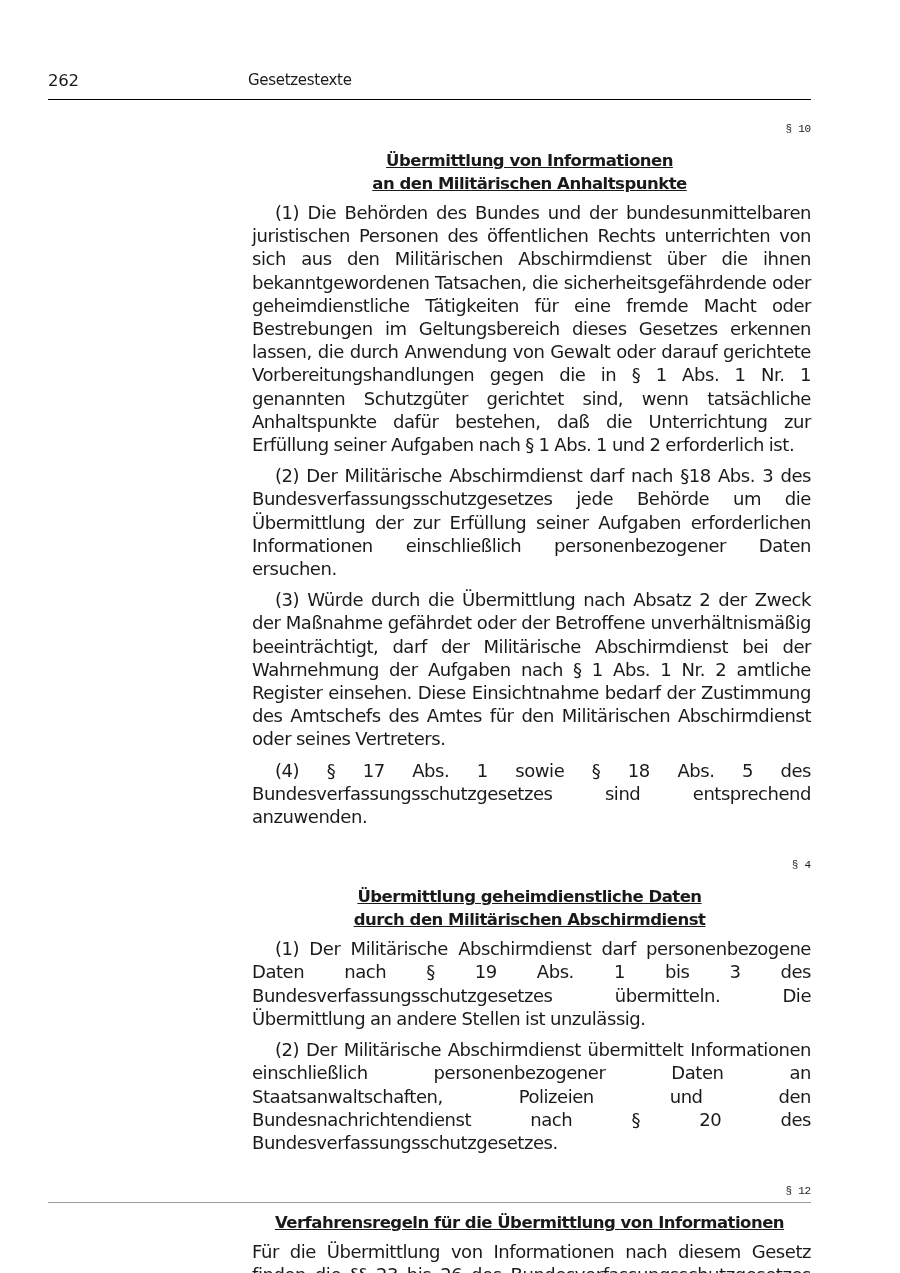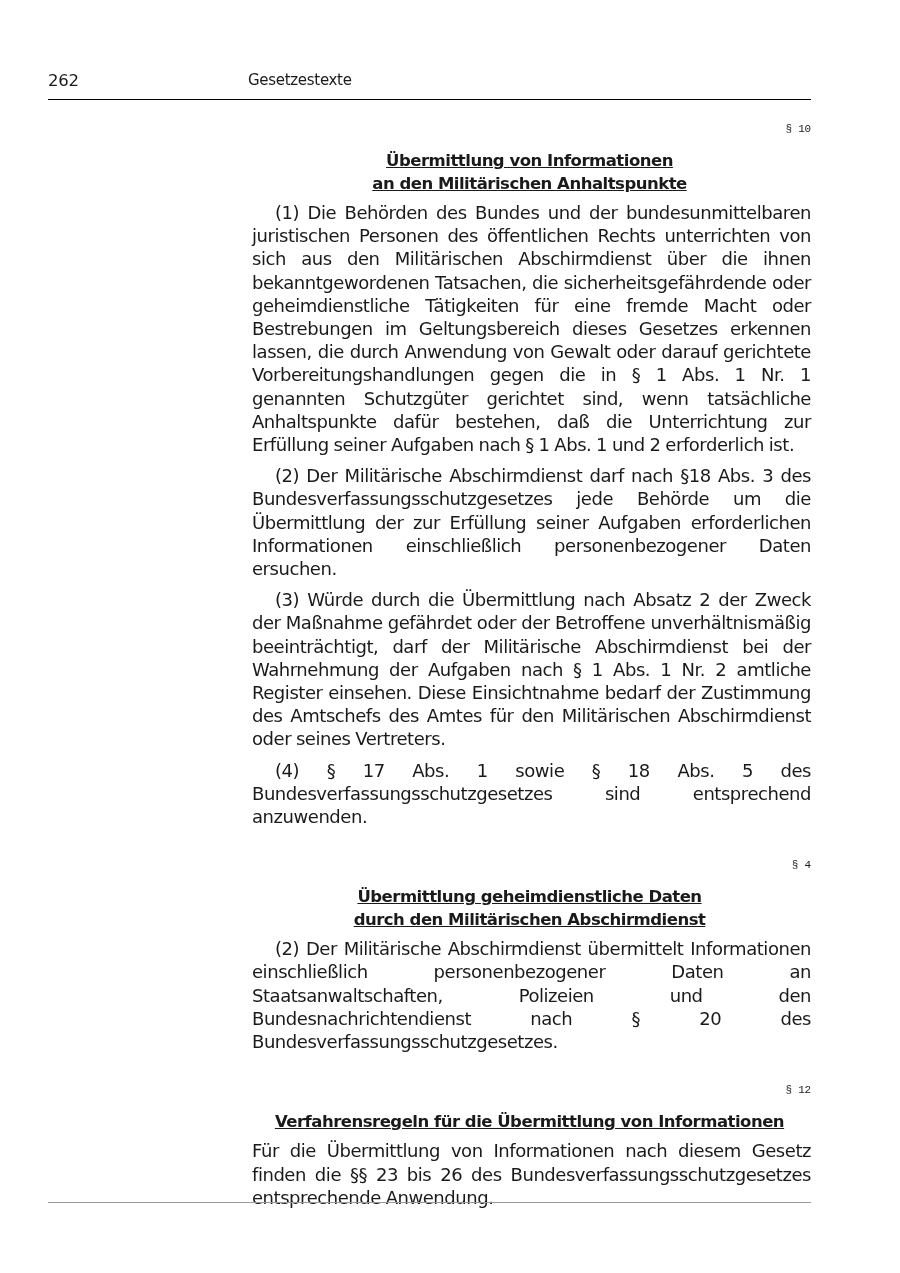--- a/index.html
+++ b/index.html
@@ -108,20 +108,21 @@
     <p class="body-para indent">(3) Würde durch die Übermittlung nach Absatz 2 der Zweck der Maßnahme gefährdet oder der Betroffene unverhältnismäßig beeinträchtigt, darf der Militärische Abschirmdienst bei der Wahrnehmung der Aufgaben nach § 1 Abs. 1 Nr. 2 amtliche Register einsehen. Diese Einsichtnahme bedarf der Zustimmung des Amtschefs des Amtes für den Militärischen Abschirmdienst oder seines Vertreters.</p>
     <p class="body-para indent">(4) § 17 Abs. 1 sowie § 18 Abs. 5 des Bundesverfassungsschutzgesetzes sind entsprechend anzuwenden.</p>
   </div>
 
   <div class="section">
     <div class="para-num">§ 4</div>
     <div class="section-title">
       <div>Übermittlung geheimdienstliche Daten</div>
       <div>durch den Militärischen Abschirmdienst</div>
     </div>
+    <p class="body-para indent">(1) Der Militärische Abschirmdienst darf personenbezogene Daten nach § 19 Abs. 1 bis 3 des Bundesverfassungsschutzgesetzes übermitteln. Die Übermittlung an andere Stellen ist unzulässig.</p>
     <p class="body-para indent">(2) Der Militärische Abschirmdienst übermittelt Informationen einschließlich personenbezogener Daten an Staatsanwaltschaften, Polizeien und den Bundesnachrichtendienst nach § 20 des Bundesverfassungsschutzgesetzes.</p>
   </div>
 
   <div class="section">
     <div class="para-num">§ 12</div>
     <div class="section-title">
       <div>Verfahrensregeln für die Übermittlung von Informationen</div>
     </div>
     <p class="body-para">Für die Übermittlung von Informationen nach diesem Gesetz finden die §§ 23 bis 26 des Bundesverfassungsschutzgesetzes entsprechende Anwendung.</p>
   </div>

